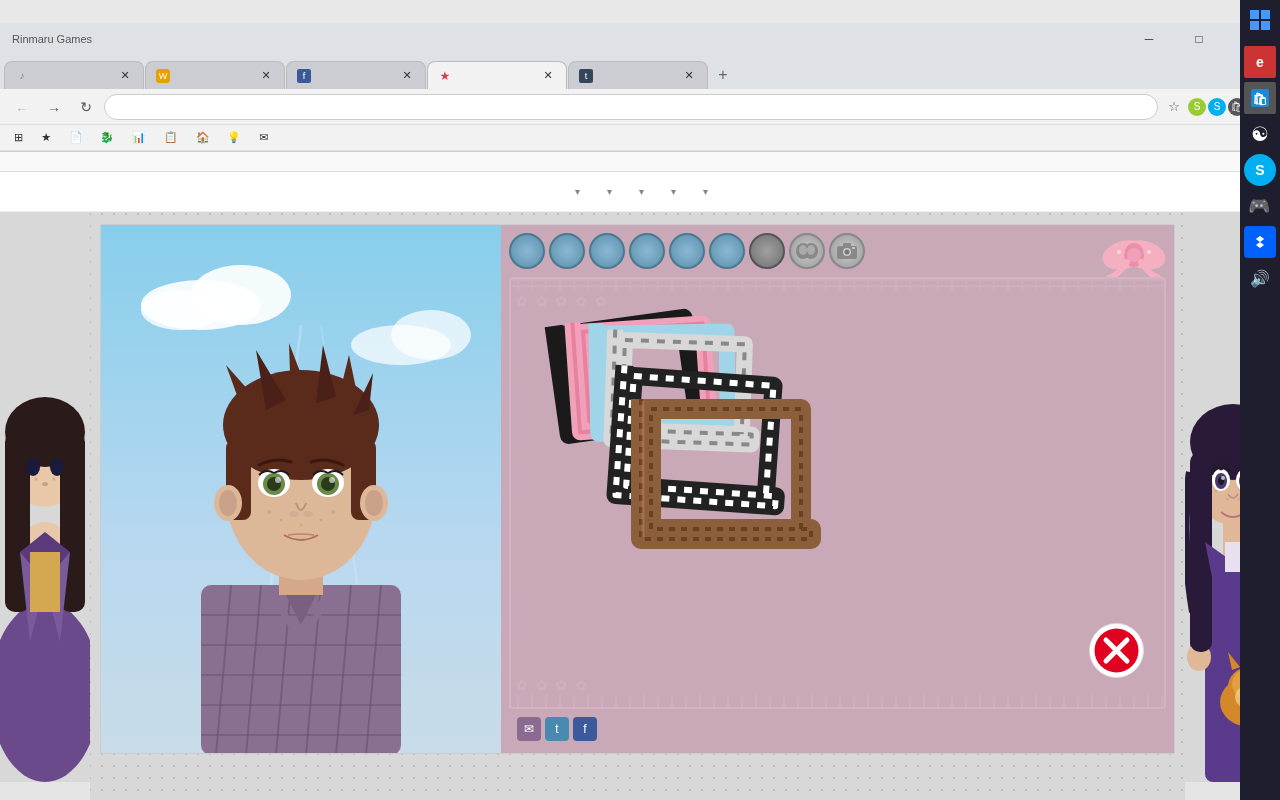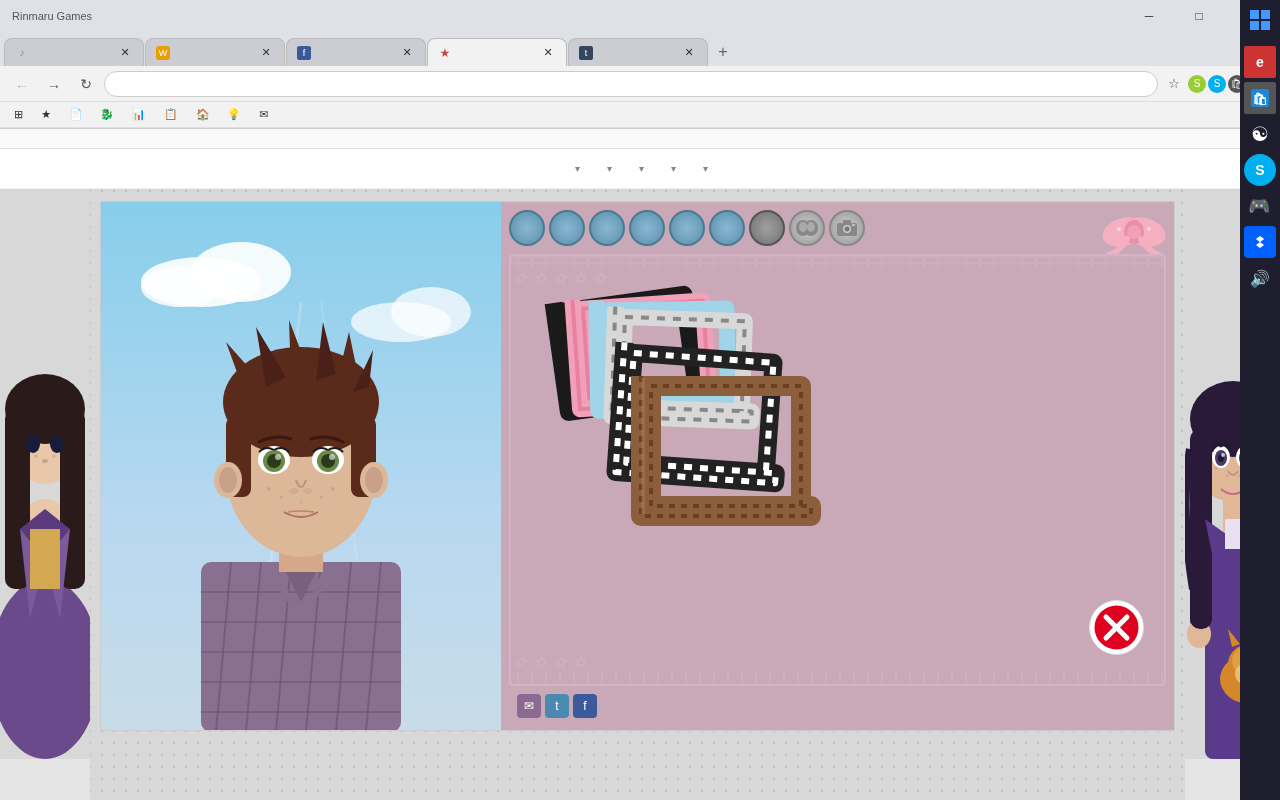--- a/index.html
+++ b/index.html
@@ -10,20 +10,21 @@
       font-family: Arial, sans-serif;
       background: #e8e8e8;
       position: relative;
     }
 
     
     .browser-chrome {
       width: 100%;
       background: #a21caf;
       border-bottom: 1px solid #ccc;
+      margin-top: 23px;
     }
 
     .title-bar {
       display: flex;
       align-items: center;
       height: 32px;
       background: #dee1e6;
       padding: 0 8px;
     }
 

